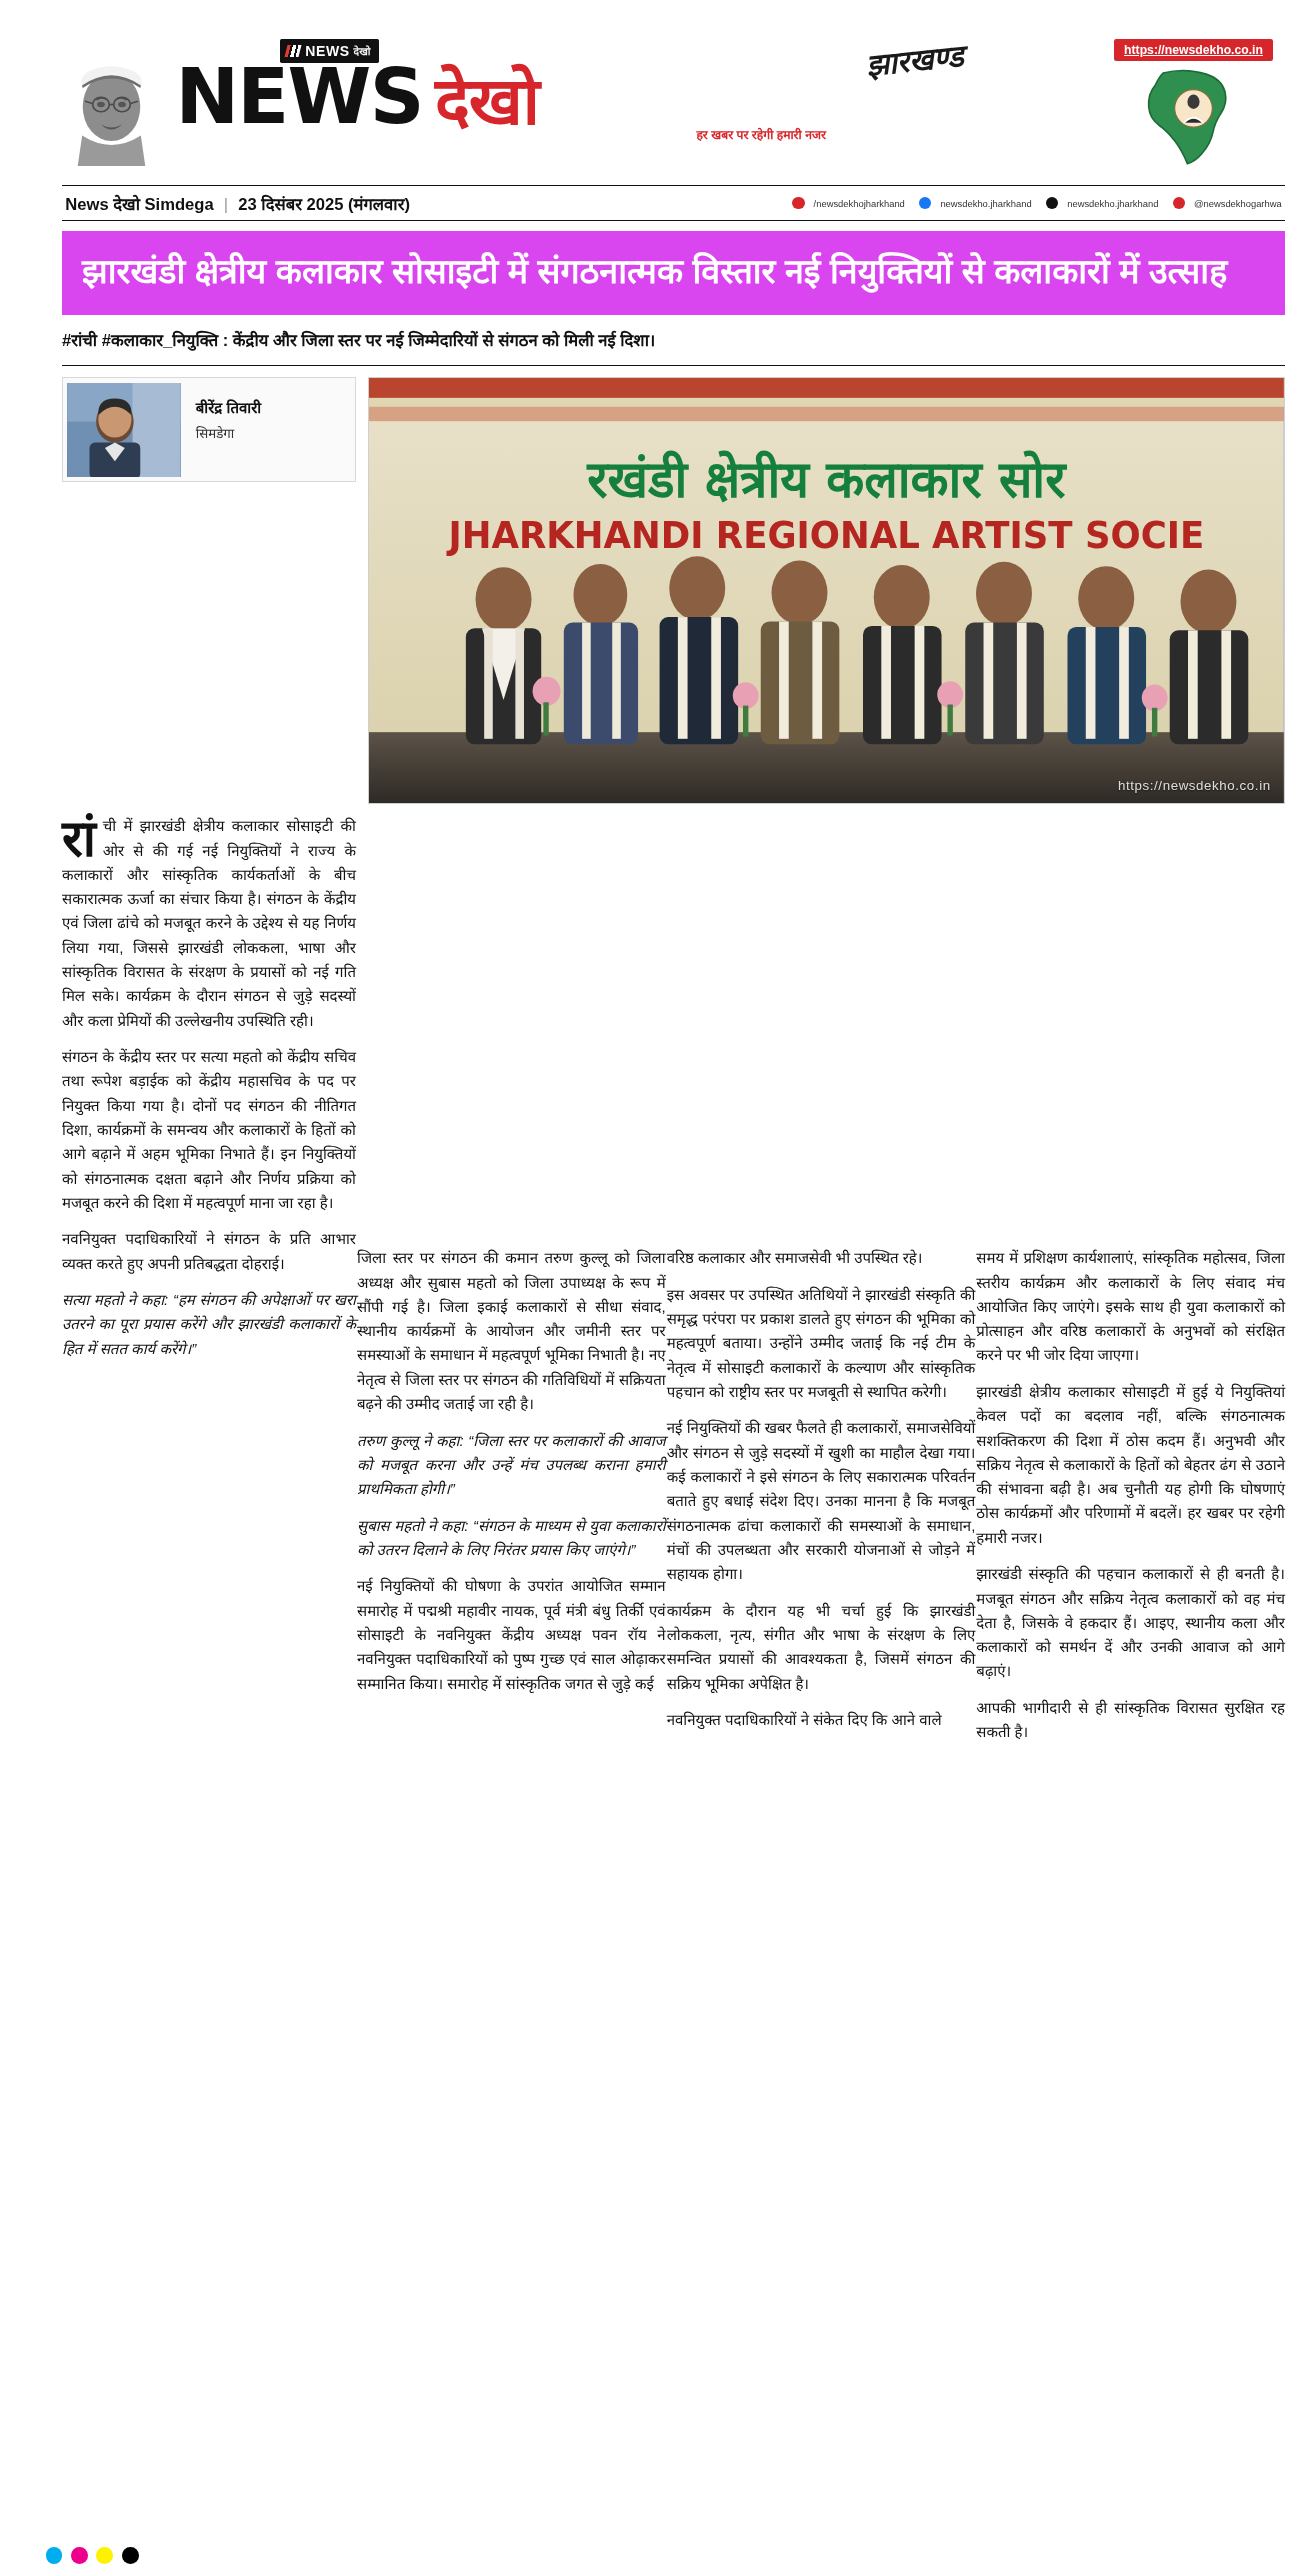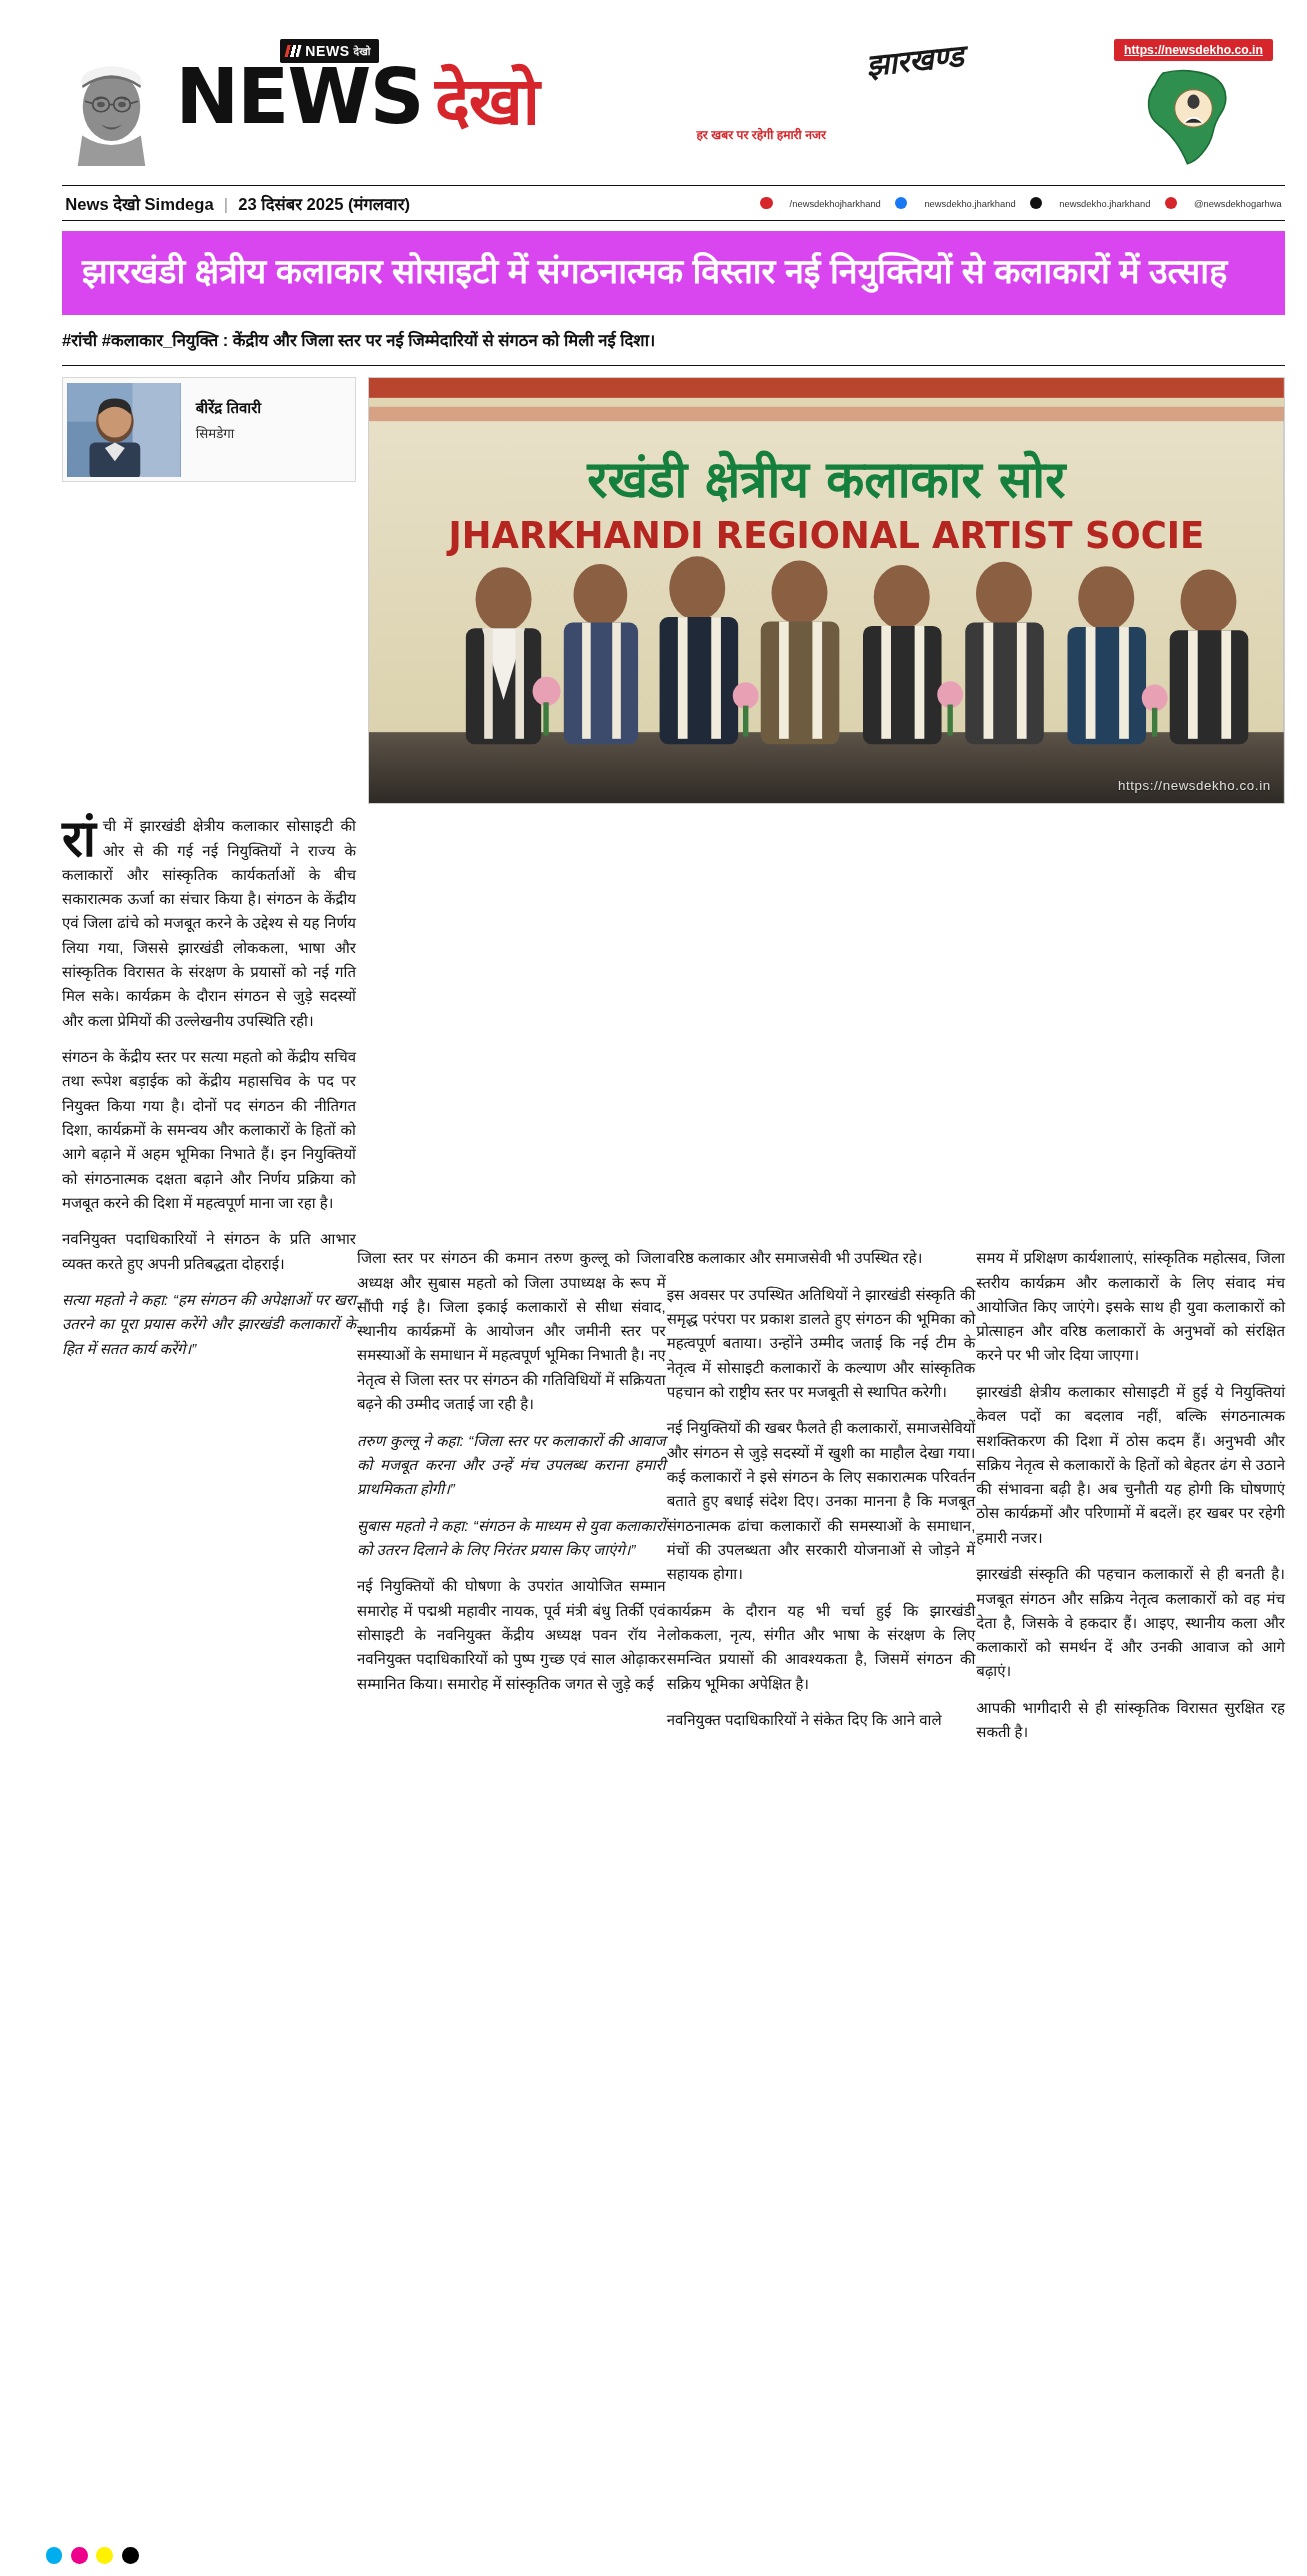--- a/index.html
+++ b/index.html
@@ -155,21 +155,21 @@
   .edition-left .sep { color:#999; margin: 0 5.5px; font-weight: 400;}
   .edition-left .date { font-weight: 600; }
   .socials {
     display: flex;
     align-items: center;
     gap: 14.4px;
     font-size: 9.4px;
     color: #333;
   }
   .social {
-    display: flex; align-items: center; gap: 17px;
+    display: flex; align-items: center; gap: 9px;
   }
   .soc-ico {
     width: 12.2px; height: 12.2px; border-radius: 50%;
     background: #d6262b; display:inline-block;
     position: relative;
     flex: 0 0 auto;
   }
   .soc-ico.fb { background:#1877f2; }
   .soc-ico.ig { background: #d6262b; }
   .soc-ico.tw { background: #111; }

